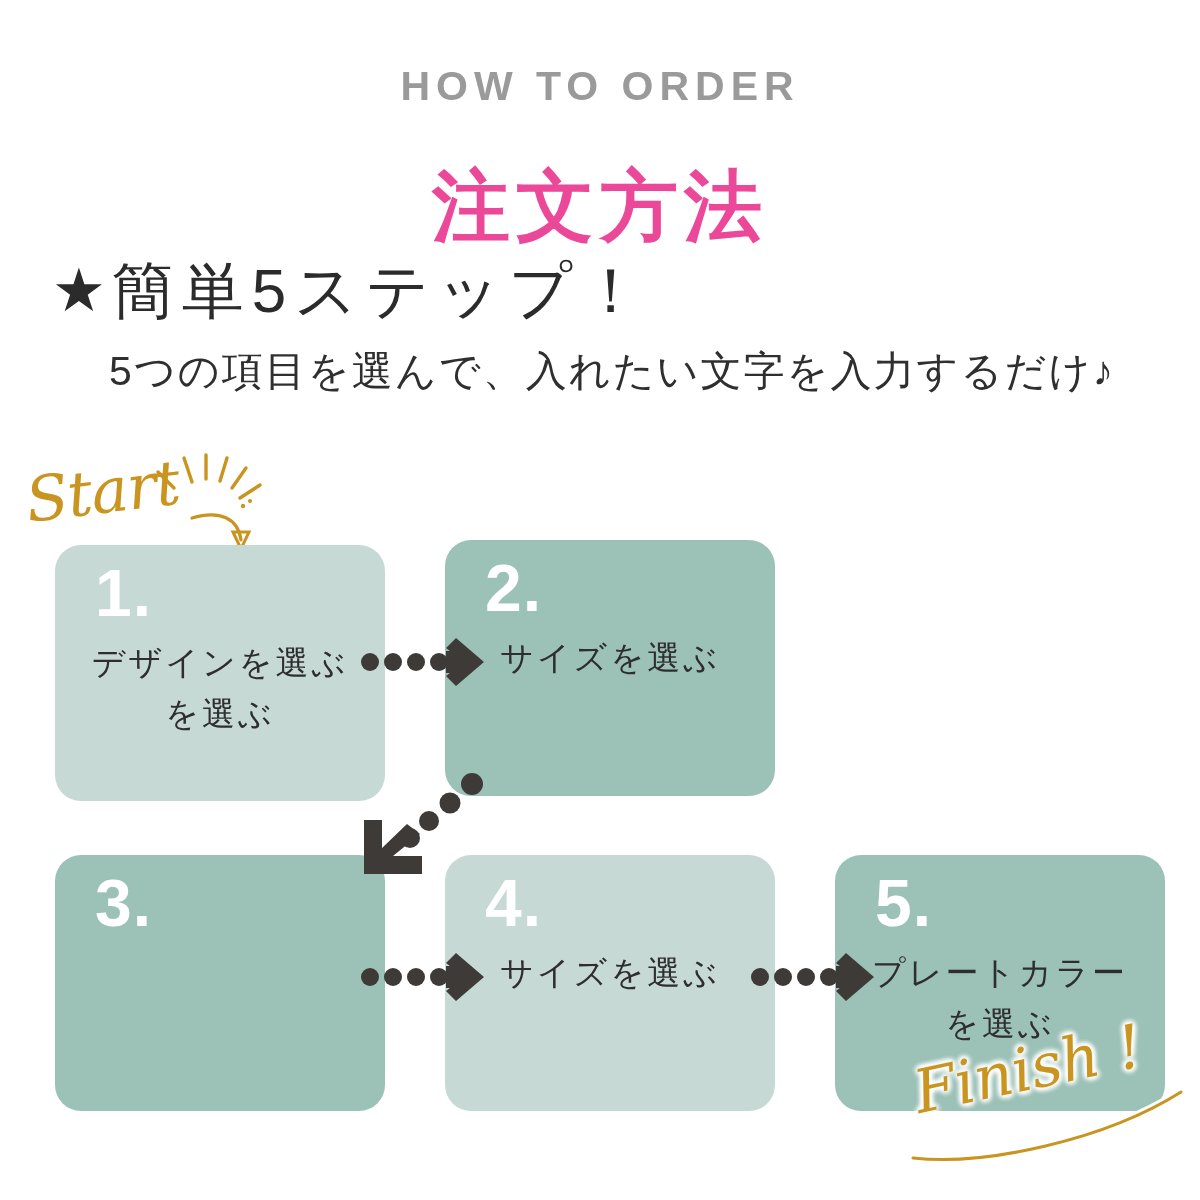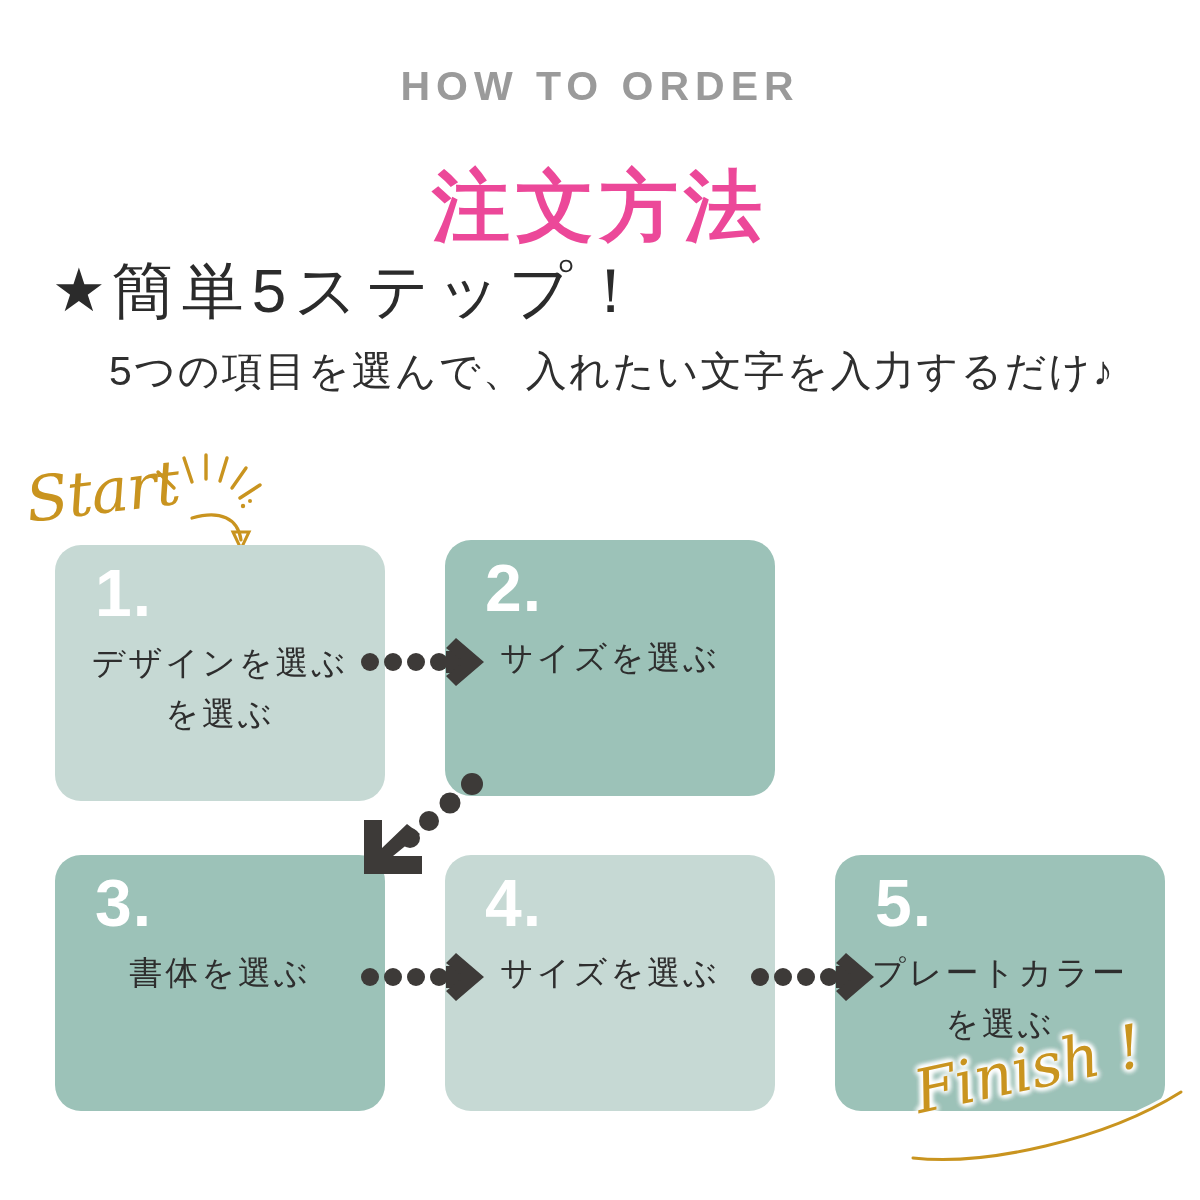--- a/index.html
+++ b/index.html
@@ -223,21 +223,20 @@
 を選ぶ</div>
   </div>
 
   <div class="card tone-deep" id="card-2">
     <div class="card-num">2.</div>
     <div class="card-label">サイズを選ぶ</div>
   </div>
 
   <div class="card tone-deep" id="card-3">
     <div class="card-num">3.</div>
-    <div class="card-label">書体を選ぶ</div>
   </div>
 
   <div class="card tone-light" id="card-4">
     <div class="card-num">4.</div>
     <div class="card-label">サイズを選ぶ</div>
   </div>
 
   <div class="card tone-deep" id="card-5">
     <div class="card-num">5.</div>
     <div class="card-label">プレートカラー

